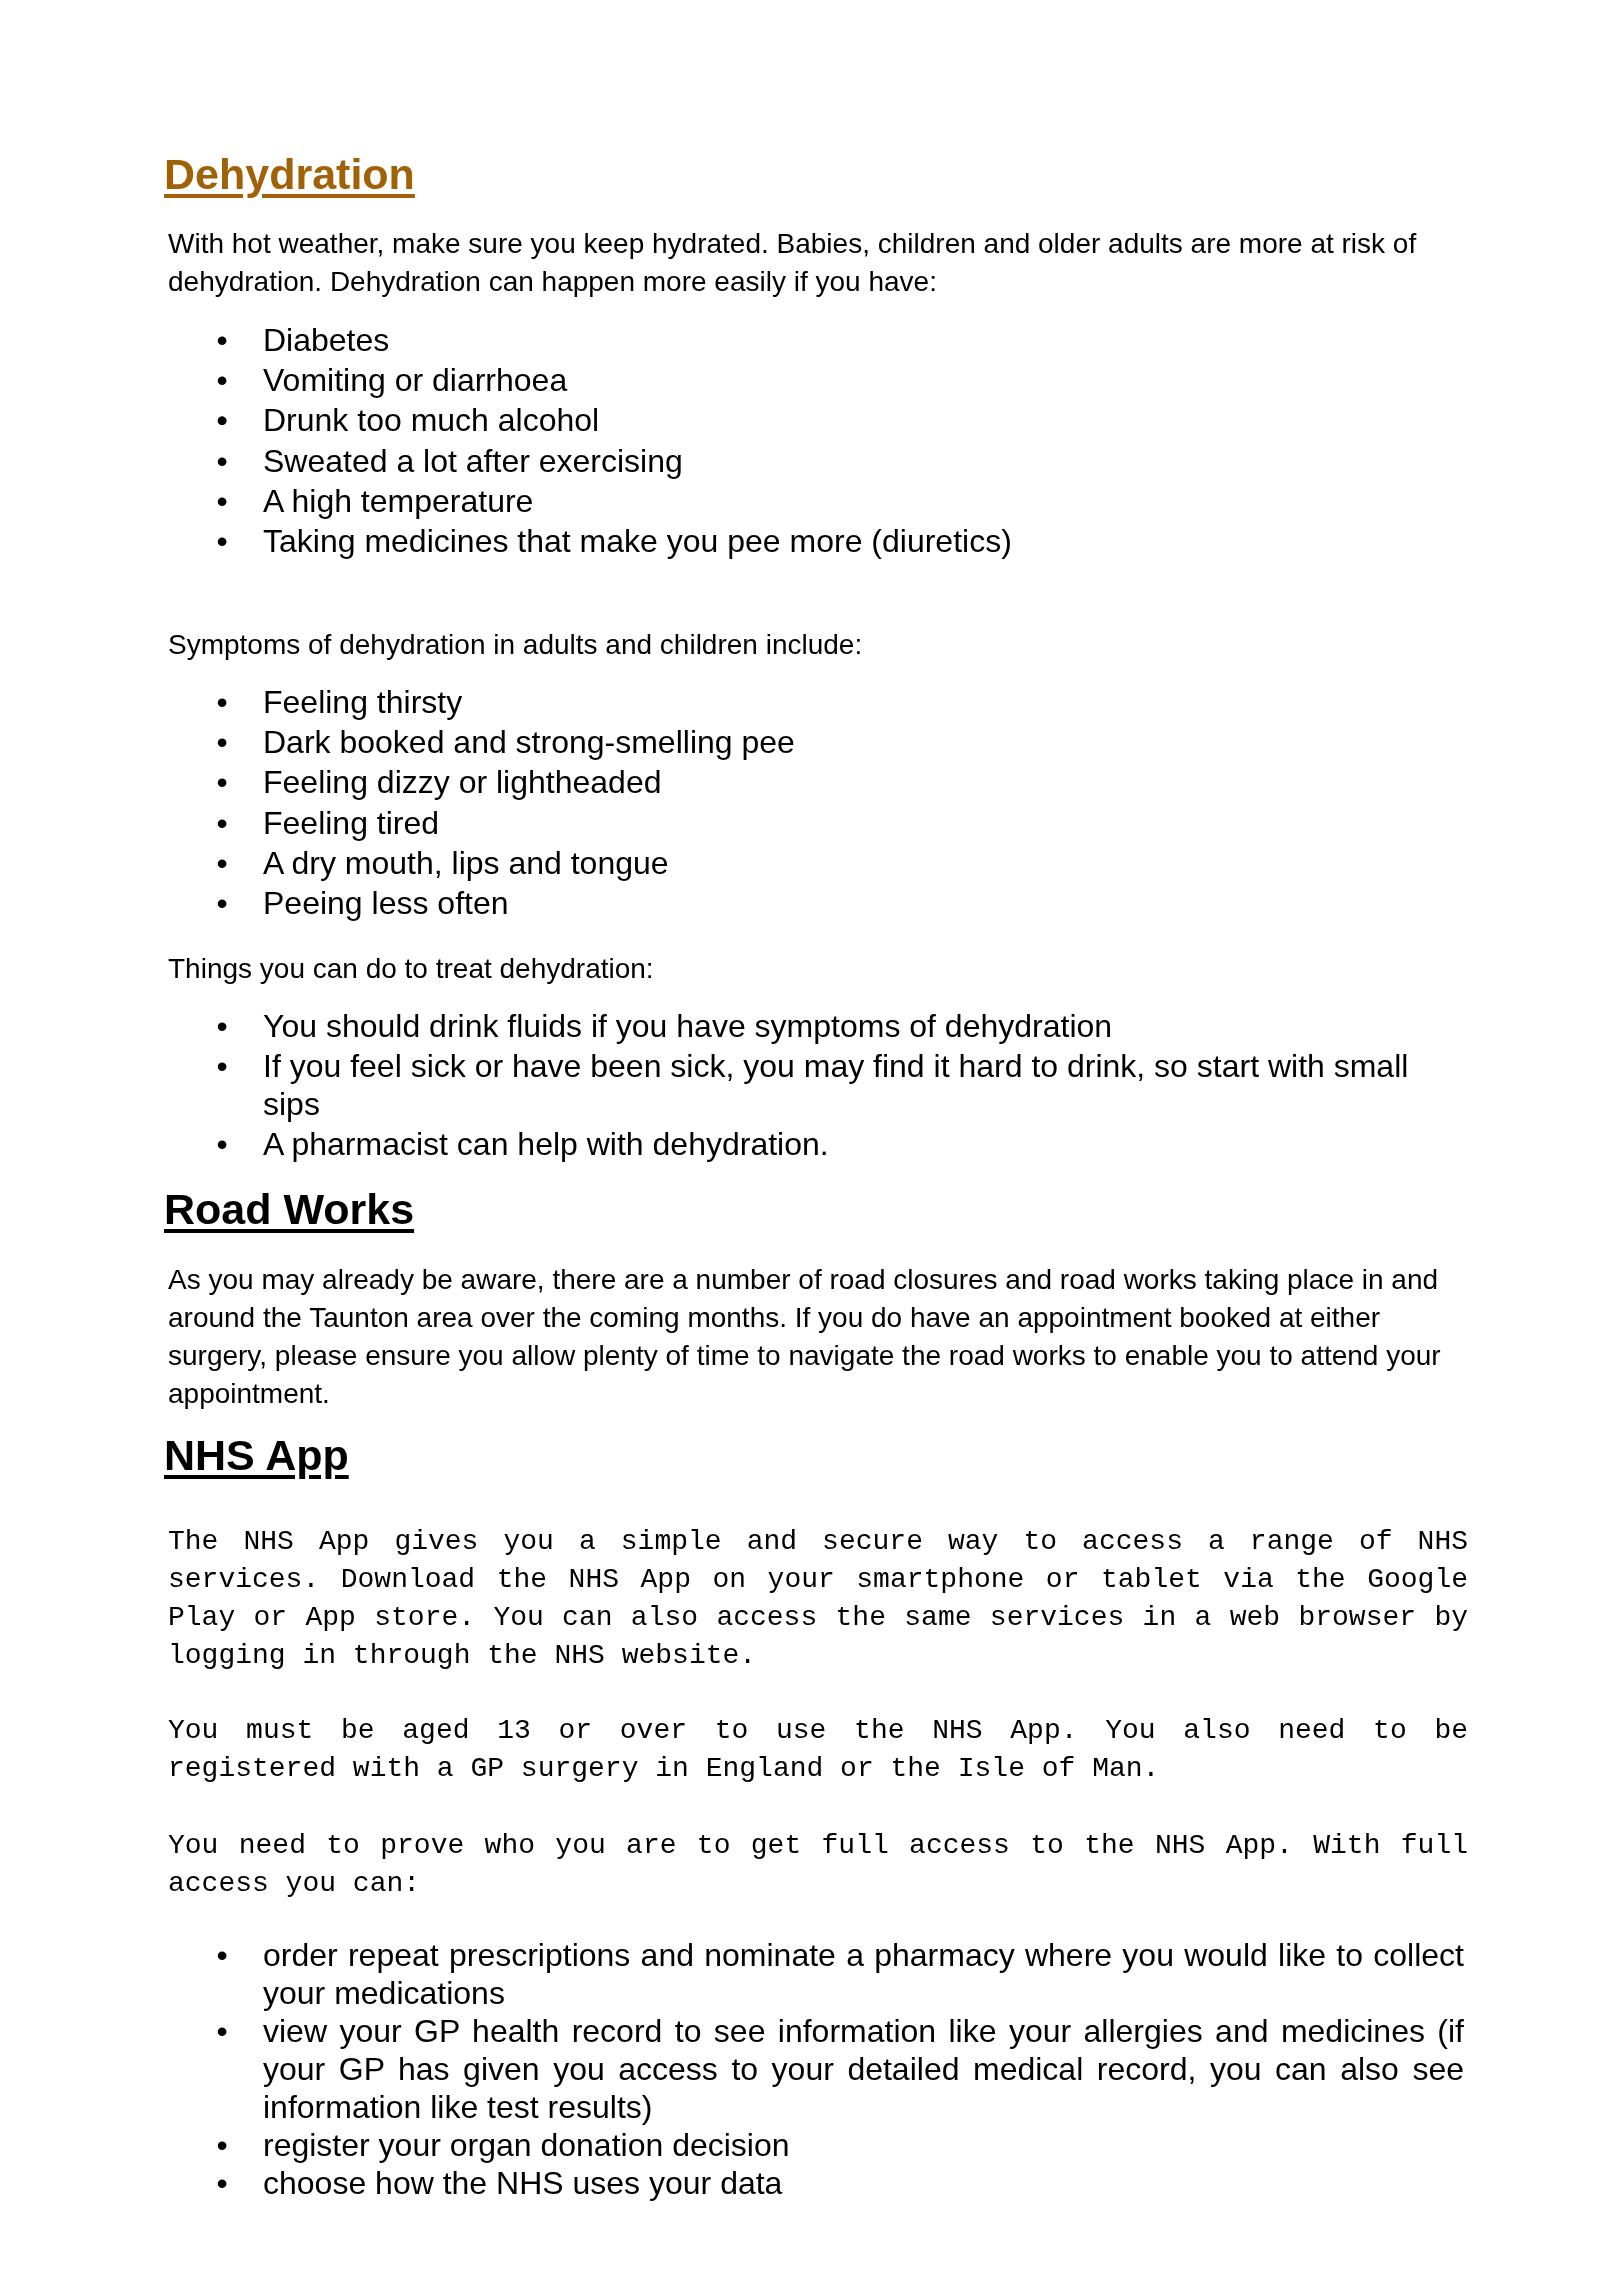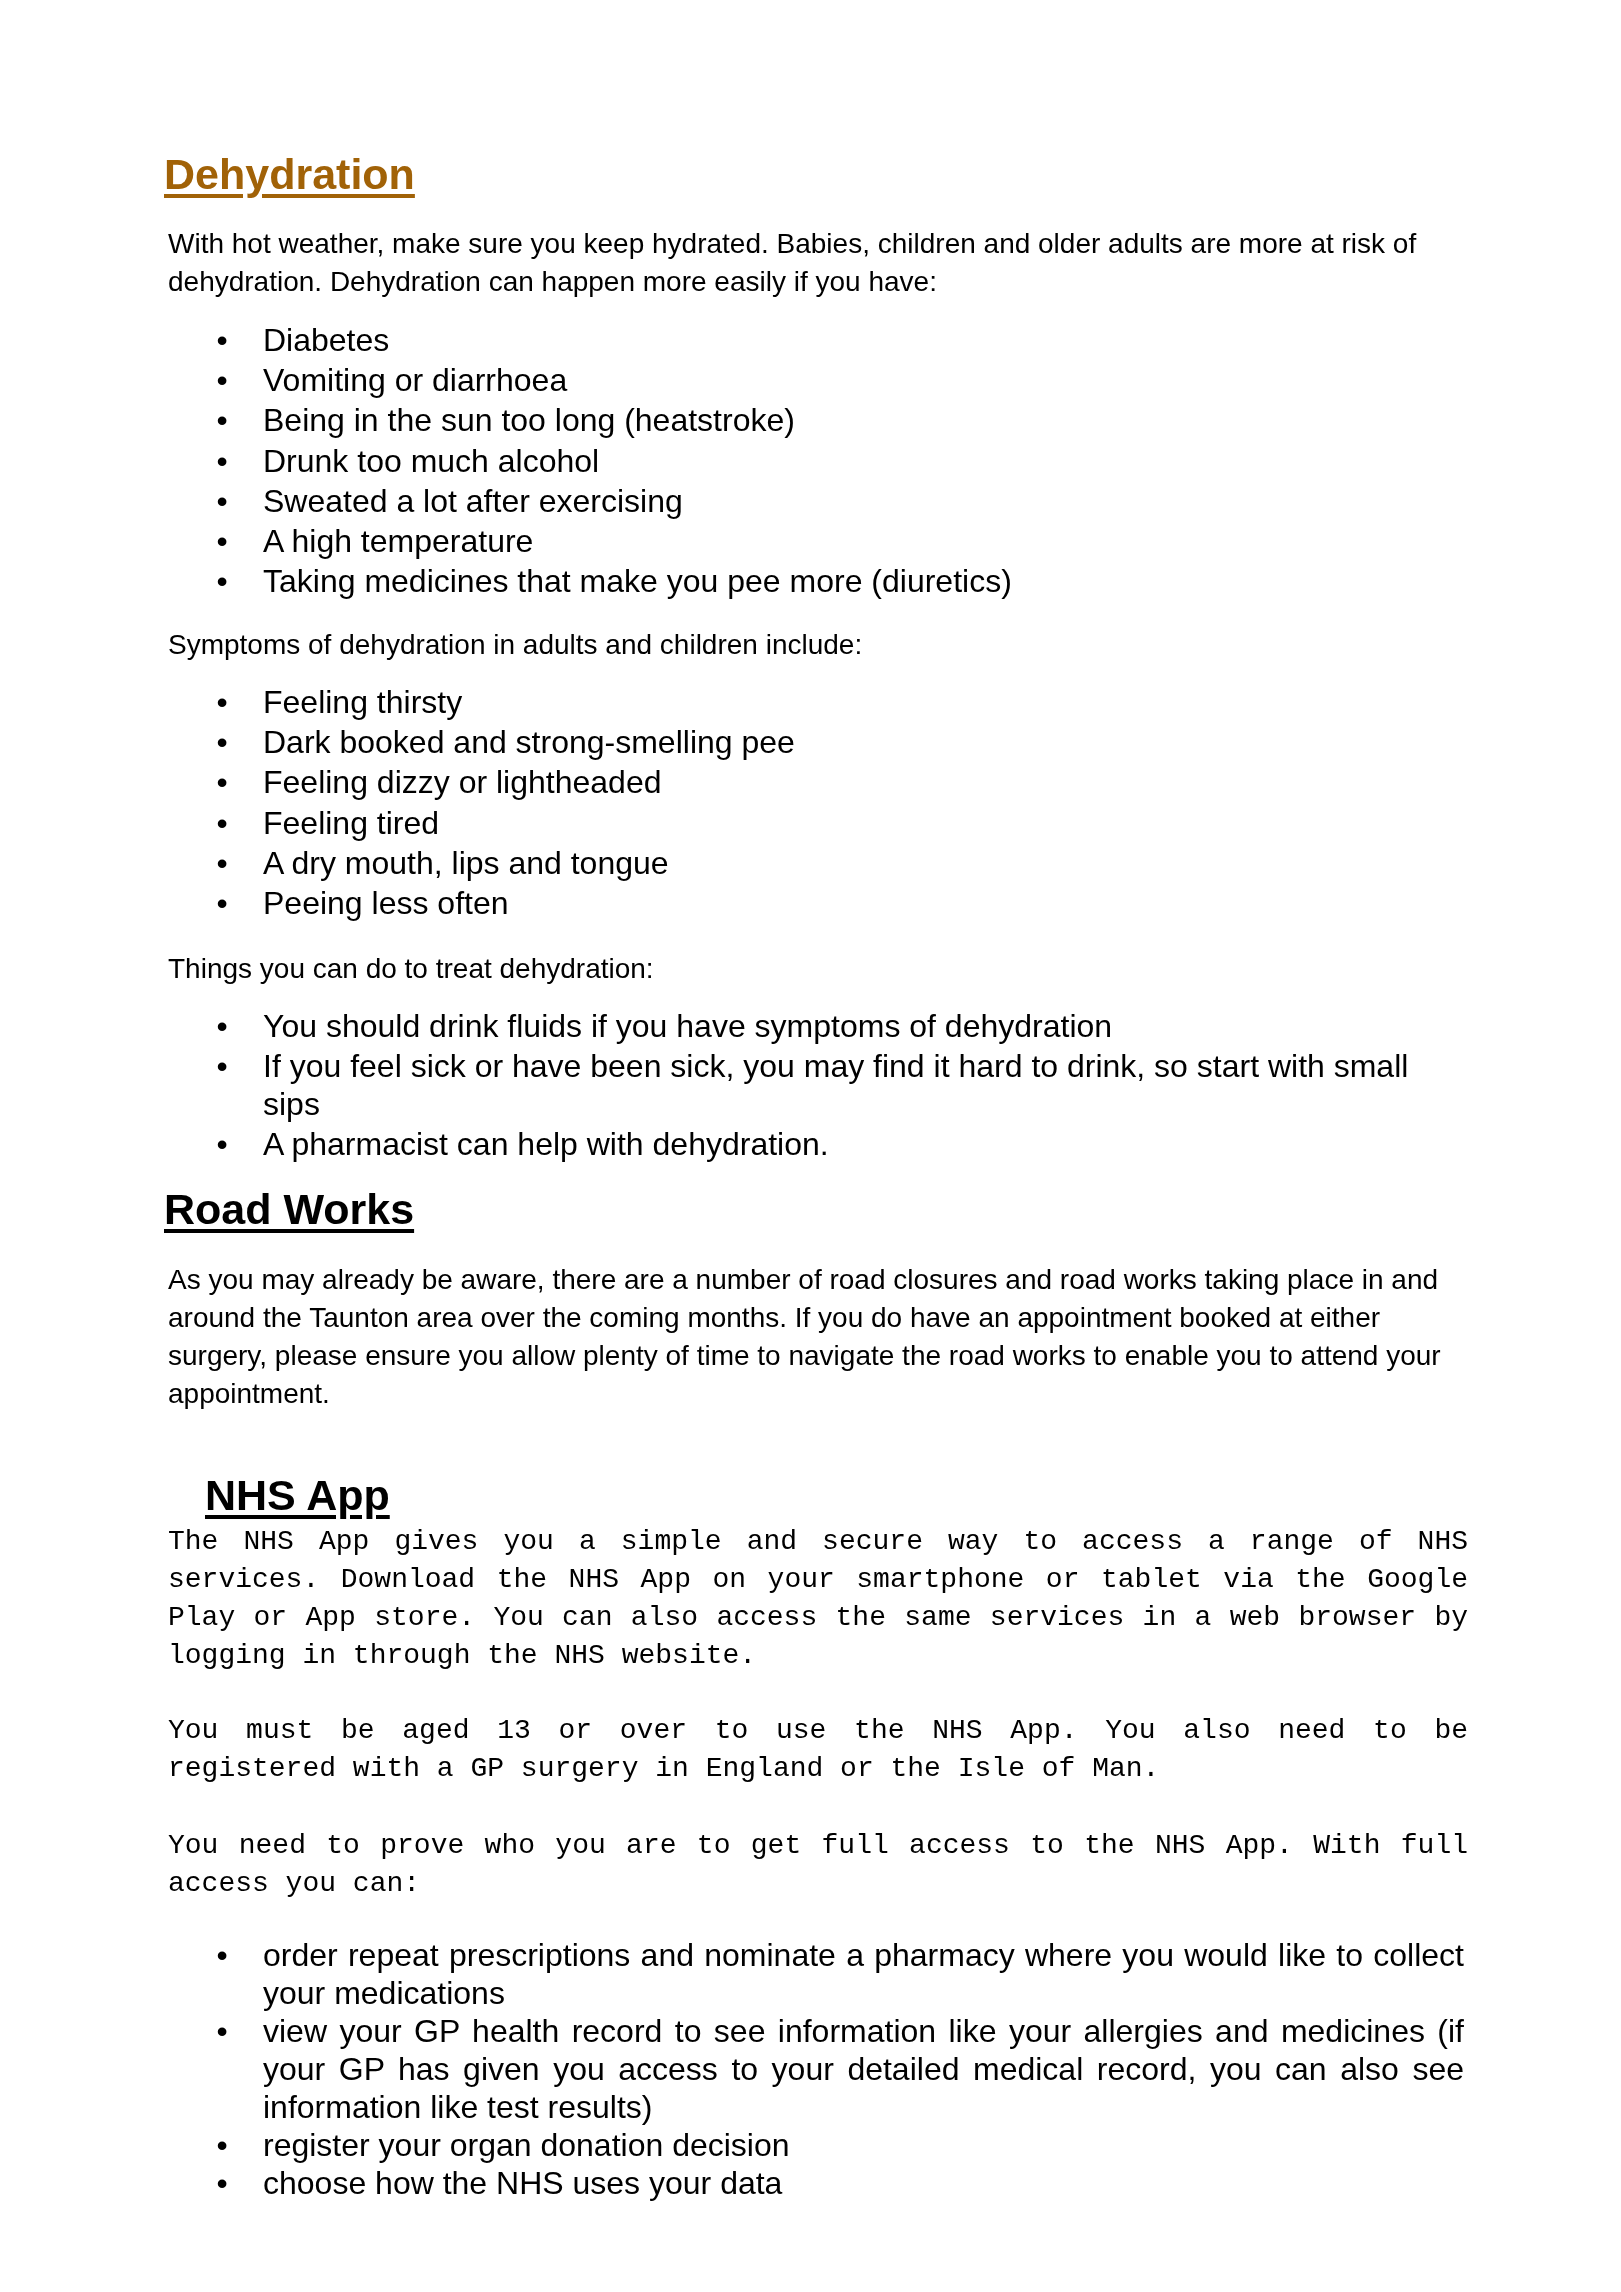--- a/index.html
+++ b/index.html
@@ -23,21 +23,21 @@
 
 <div class="page">
 
   <h1 class="h blue" style="top:149px;">Dehydration</h1>
 
   <p class="p" style="top:221px;">With hot weather, make sure you keep hydrated.  Babies, children and older adults are more at risk of dehydration.  Dehydration can happen more easily if you have:</p>
 
   <ul class="list sp" style="top:321px;">
     <li><span class="bullet">•</span><span>Diabetes</span></li>
     <li><span class="bullet">•</span><span>Vomiting or diarrhoea</span></li>
-    <li><span class="bullet">•</span><span>Being in the sun too long (heatstroke)</span></li>
+    <li><span class="bullet">•</span></li>
     <li><span class="bullet">•</span><span>Drunk too much alcohol</span></li>
     <li><span class="bullet">•</span><span>Sweated a lot after exercising</span></li>
     <li><span class="bullet">•</span><span>A high temperature</span></li>
     <li><span class="bullet">•</span><span>Taking medicines that make you pee more (diuretics)</span></li>
   </ul>
 
   <p class="p" style="top:622px;">Symptoms of dehydration in adults and children include:</p>
 
   <ul class="list sp" style="top:683px;">
     <li><span class="bullet">•</span><span>Feeling thirsty</span></li>
@@ -53,21 +53,21 @@
   <ul class="list" style="top:1007px;">
     <li style="margin-bottom:1.8px;"><span class="bullet">•</span><span>You should drink fluids if you have symptoms of dehydration</span></li>
     <li style="margin-bottom:1.8px; padding-right:18px;"><span class="bullet">•</span><span>If you feel sick or have been sick, you may find it hard to drink, so start with small sips</span></li>
     <li><span class="bullet">•</span><span>A pharmacist can help with dehydration.</span></li>
   </ul>
 
   <h2 class="h" style="top:1184px;">Road Works</h2>
 
   <p class="p" style="top:1257px; width:1290px;">As you may already be aware, there are a number of road closures and road works taking place in and around the Taunton area over the coming months.  If you do have an appointment booked at either surgery, please ensure you allow plenty of time to navigate the road works to enable you to attend your appointment.</p>
 
-  <h2 class="h" style="top:1470px;margin-left:41px;">NHS App</h2>
+  <h2 class="h" style="top:1430px;">NHS App</h2>
 
   <p class="p just" style="top:1519px;">The NHS App gives you a simple and secure way to access a range of NHS services. Download the NHS App on your smartphone or tablet via the Google Play or App store. You can also access the same services in a web browser by logging in through the NHS website.</p>
 
   <p class="p just" style="top:1708px;">You must be aged 13 or over to use the NHS App. You also need to be registered with a GP surgery in England or the Isle of Man.</p>
 
   <p class="p just" style="top:1823px;">You need to prove who you are to get full access to the NHS App. With full access you can:</p>
 
   <ul class="list just" style="top:1936px;">
     <li>
         <span class="bullet">•</span>

